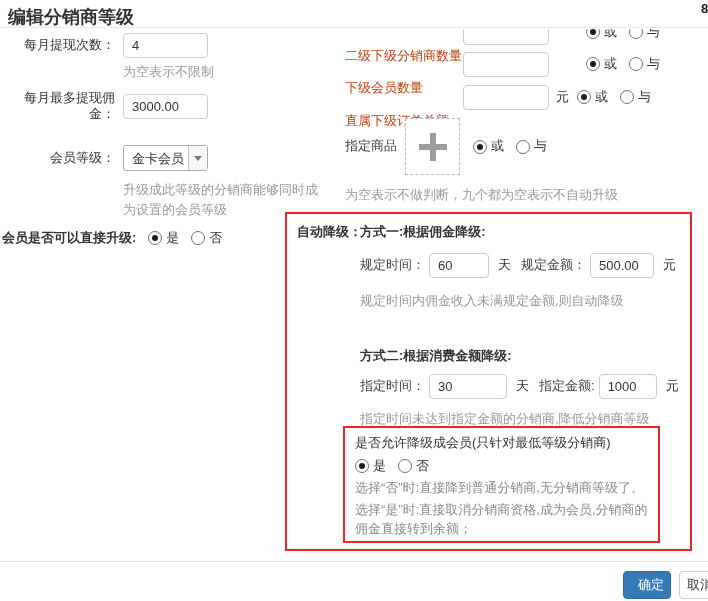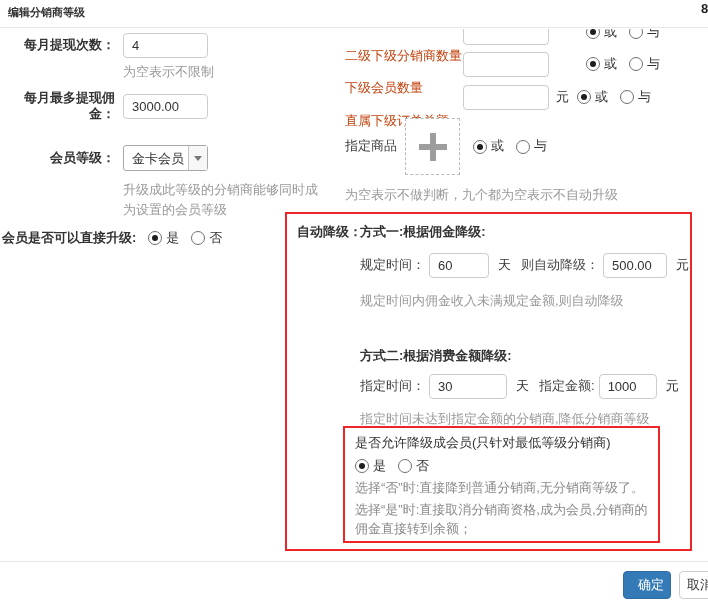--- a/index.html
+++ b/index.html
@@ -1,24 +1,24 @@
 <!DOCTYPE html>
 <html><head>
 <meta charset="utf-8">
 <style>
   * { margin:0; padding:0; box-sizing:border-box; }
   html,body { background:#fff; }
   body { font-family:"Liberation Sans","DejaVu Sans",sans-serif; font-size:13px; color:#333; line-height:1.25; }
   .screen { position:relative; width:708px; height:601px; background:#fff; overflow:hidden; }
 
-  .title { position:absolute; left:8px; top:6px; font-weight:bold; font-size:11px; color:#333; }
+  .title { position:absolute; left:8px; top:6px; font-weight:bold; font-size:18px; color:#333; }
   .header-divider { position:absolute; left:0; top:27px; width:708px; border-top:1px solid #e8e8e8; }
   .clipped-char { position:absolute; left:701px; top:1px; font-weight:600; color:#222; }
 
-  .flabel { width:115px; text-align:right; font-weight:bold; color:#333; flex:0 0 auto; }
+  .flabel { width:115px; text-align:right; font-weight:normal; color:#333; flex:0 0 auto; }
   .txt { height:25px; border:1px solid #ccc; border-radius:4px; padding:0 8px; font-size:13px; color:#333;
          font-family:"Liberation Sans","DejaVu Sans",sans-serif; outline:none; background:#fff; }
   .hint { position:absolute; color:#999; }
 
   .lrow { position:absolute; display:flex; align-items:center; }
   .lrow .txt { margin-left:8px; width:85px; }
 
   
   .sel { margin-left:8px; width:85px; height:26px; border:1px solid #a9a9a9; border-radius:3px; background:#fff;
          display:flex; align-items:stretch; cursor:default; }
@@ -169,21 +169,21 @@
   </div>
 
   <div class="red-box">
     <div class="dg-label">自动降级：</div>
 
     <div class="dg-heading" style="top:10px;">方式一:根据佣金降级:</div>
     <div class="dg-row" style="top:38px;">
       <span class="lbl">规定时间：</span>
       <input class="txt t1" value="60" style="">
       <span class="u">天</span>
-      <span class="lbl">则自动降级：</span>
+      <span class="lbl">规定金额：</span>
       <input class="txt t2" value="500.00" style="">
       <span class="u end">元</span>
     </div>
     <div class="dg-hint" style="top:79px;">规定时间内佣金收入未满规定金额,则自动降级</div>
 
     <div class="dg-heading" style="top:134px;">方式二:根据消费金额降级:</div>
     <div class="dg-row" style="top:159px;">
       <span class="lbl">指定时间：</span>
       <input class="txt t1 wide" value="30" style="">
       <span class="u">天</span>

